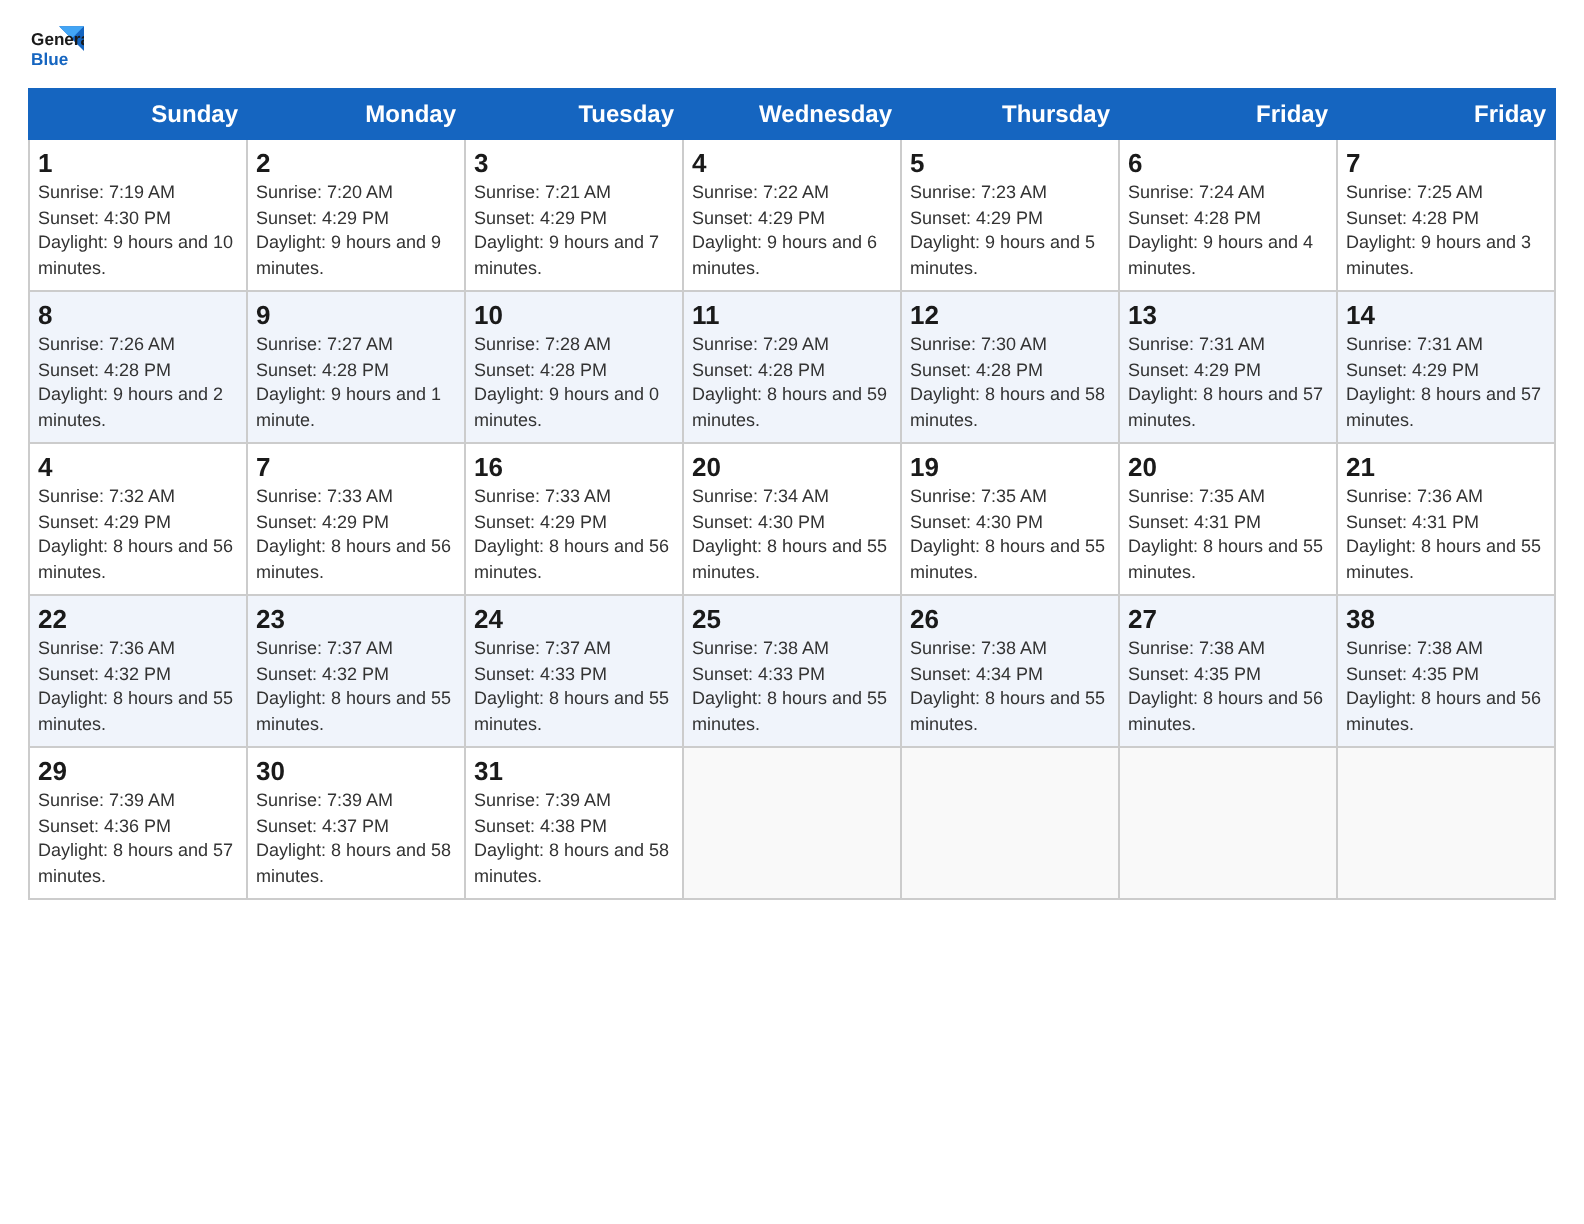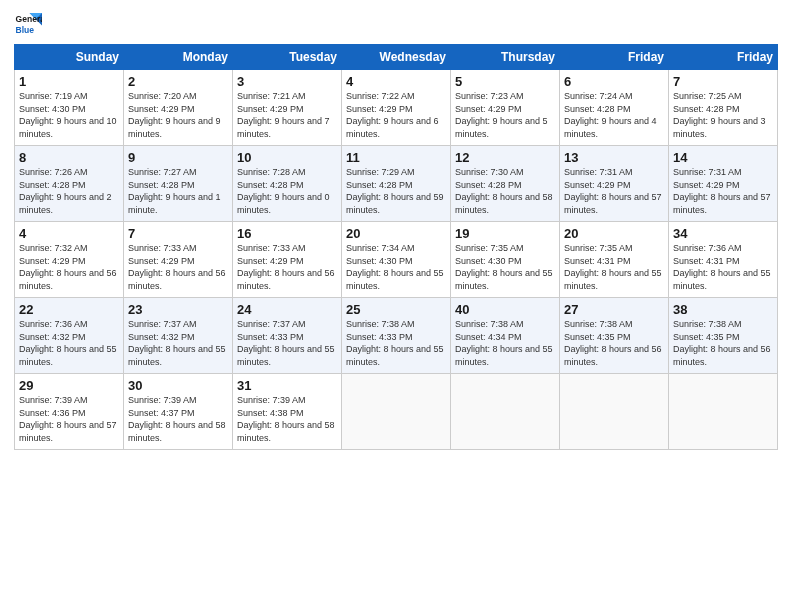--- a/index.html
+++ b/index.html
@@ -137,28 +137,28 @@
           <td><span class="day-num">13</span><span class="day-info">Sunrise: 7:31 AM<br>Sunset: 4:29 PM<br>Daylight: 8 hours and 57 minutes.</span></td>
           <td><span class="day-num">14</span><span class="day-info">Sunrise: 7:31 AM<br>Sunset: 4:29 PM<br>Daylight: 8 hours and 57 minutes.</span></td>
         </tr>
         <tr>
           <td><span class="day-num">4</span><span class="day-info">Sunrise: 7:32 AM<br>Sunset: 4:29 PM<br>Daylight: 8 hours and 56 minutes.</span></td>
           <td><span class="day-num">7</span><span class="day-info">Sunrise: 7:33 AM<br>Sunset: 4:29 PM<br>Daylight: 8 hours and 56 minutes.</span></td>
           <td><span class="day-num">16</span><span class="day-info">Sunrise: 7:33 AM<br>Sunset: 4:29 PM<br>Daylight: 8 hours and 56 minutes.</span></td>
           <td><span class="day-num">20</span><span class="day-info">Sunrise: 7:34 AM<br>Sunset: 4:30 PM<br>Daylight: 8 hours and 55 minutes.</span></td>
           <td><span class="day-num">19</span><span class="day-info">Sunrise: 7:35 AM<br>Sunset: 4:30 PM<br>Daylight: 8 hours and 55 minutes.</span></td>
           <td><span class="day-num">20</span><span class="day-info">Sunrise: 7:35 AM<br>Sunset: 4:31 PM<br>Daylight: 8 hours and 55 minutes.</span></td>
-          <td><span class="day-num">34</span><span class="day-info">Sunrise: 7:36 AM<br>Sunset: 4:31 PM<br>Daylight: 8 hours and 55 minutes.</span></td>
+          <td><span class="day-num">21</span><span class="day-info">Sunrise: 7:36 AM<br>Sunset: 4:31 PM<br>Daylight: 8 hours and 55 minutes.</span></td>
         </tr>
         <tr>
           <td><span class="day-num">22</span><span class="day-info">Sunrise: 7:36 AM<br>Sunset: 4:32 PM<br>Daylight: 8 hours and 55 minutes.</span></td>
           <td><span class="day-num">23</span><span class="day-info">Sunrise: 7:37 AM<br>Sunset: 4:32 PM<br>Daylight: 8 hours and 55 minutes.</span></td>
           <td><span class="day-num">24</span><span class="day-info">Sunrise: 7:37 AM<br>Sunset: 4:33 PM<br>Daylight: 8 hours and 55 minutes.</span></td>
           <td><span class="day-num">25</span><span class="day-info">Sunrise: 7:38 AM<br>Sunset: 4:33 PM<br>Daylight: 8 hours and 55 minutes.</span></td>
-          <td><span class="day-num">40</span><span class="day-info">Sunrise: 7:38 AM<br>Sunset: 4:34 PM<br>Daylight: 8 hours and 55 minutes.</span></td>
+          <td><span class="day-num">26</span><span class="day-info">Sunrise: 7:38 AM<br>Sunset: 4:34 PM<br>Daylight: 8 hours and 55 minutes.</span></td>
           <td><span class="day-num">27</span><span class="day-info">Sunrise: 7:38 AM<br>Sunset: 4:35 PM<br>Daylight: 8 hours and 56 minutes.</span></td>
           <td><span class="day-num">38</span><span class="day-info">Sunrise: 7:38 AM<br>Sunset: 4:35 PM<br>Daylight: 8 hours and 56 minutes.</span></td>
         </tr>
         <tr>
           <td><span class="day-num">29</span><span class="day-info">Sunrise: 7:39 AM<br>Sunset: 4:36 PM<br>Daylight: 8 hours and 57 minutes.</span></td>
           <td><span class="day-num">30</span><span class="day-info">Sunrise: 7:39 AM<br>Sunset: 4:37 PM<br>Daylight: 8 hours and 58 minutes.</span></td>
           <td><span class="day-num">31</span><span class="day-info">Sunrise: 7:39 AM<br>Sunset: 4:38 PM<br>Daylight: 8 hours and 58 minutes.</span></td>
           <td class="empty"></td>
           <td class="empty"></td>
           <td class="empty"></td>

